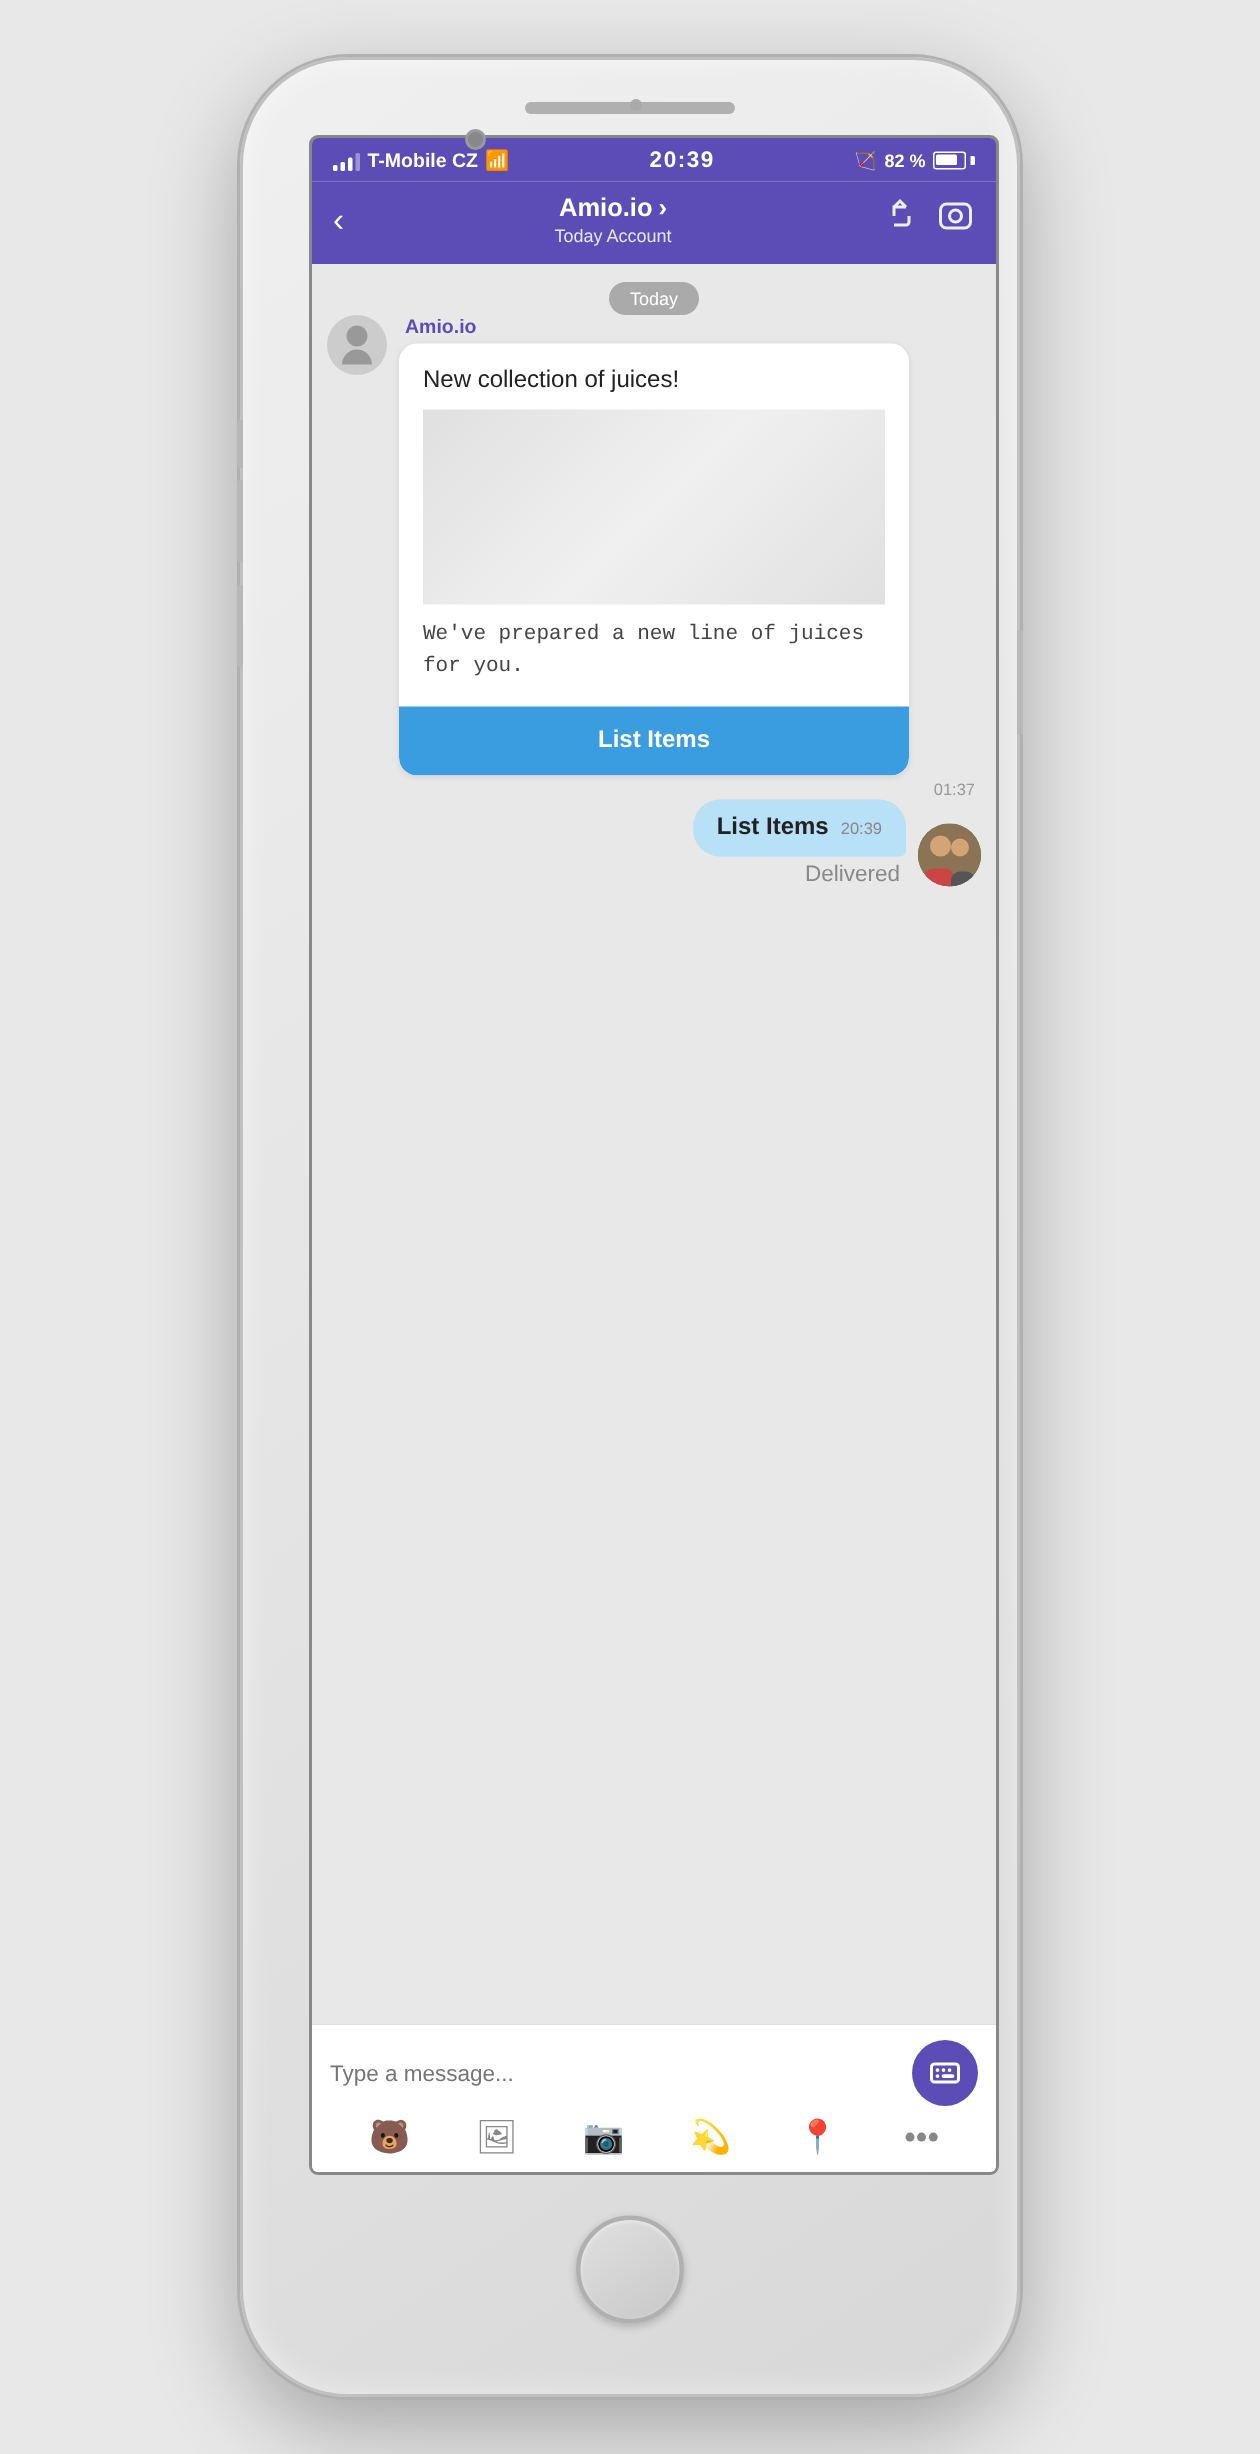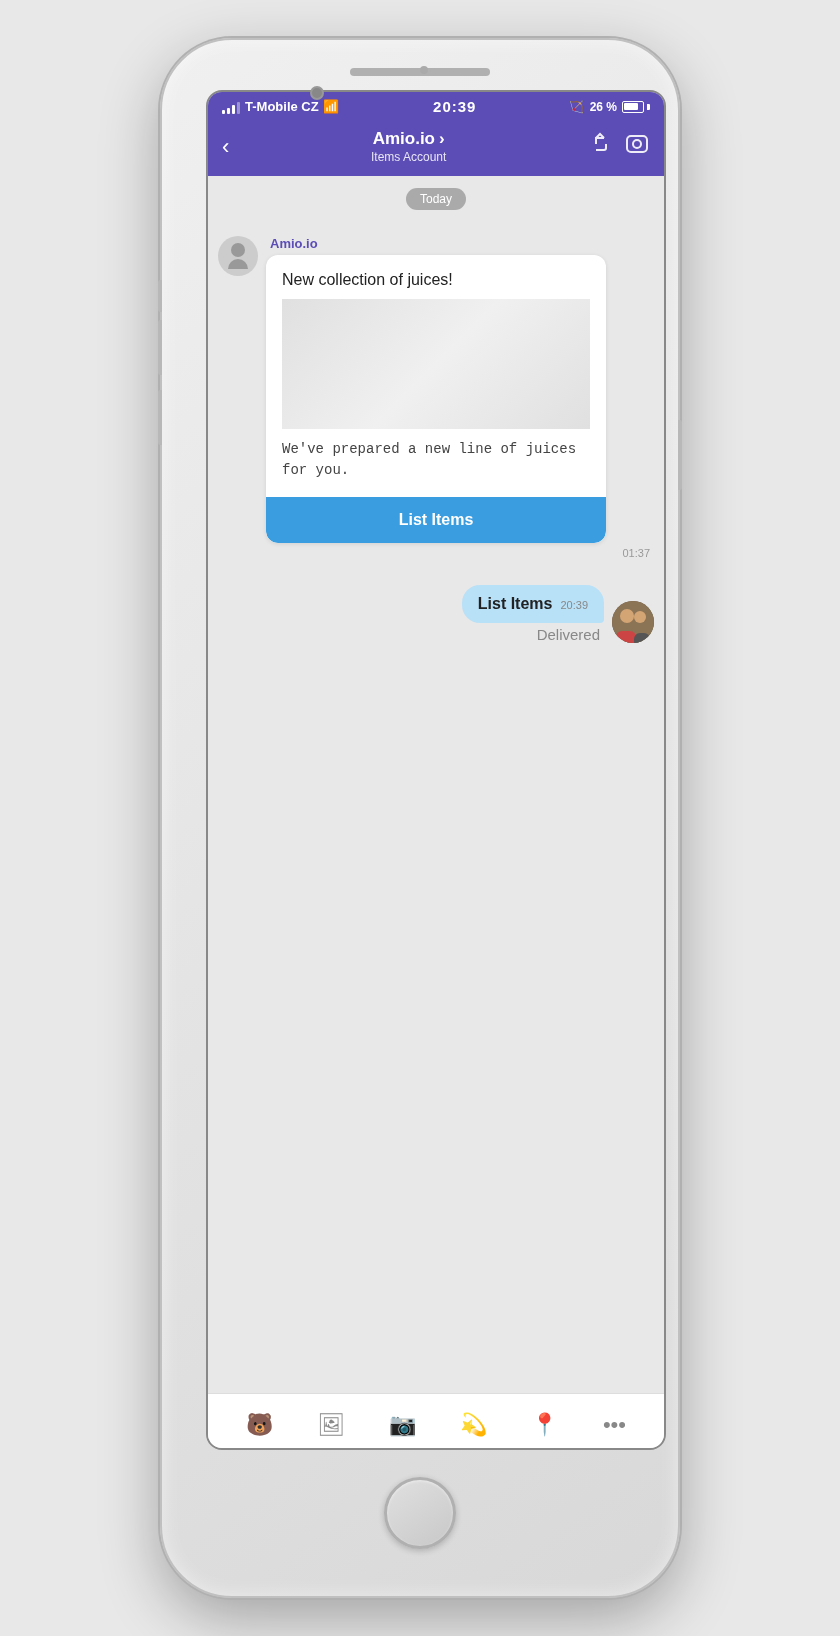--- a/index.html
+++ b/index.html
@@ -55,21 +55,21 @@
       left: 50%;
       transform: translateX(0px);
     }
 
     
     .phone-screen {
       width: 460px;
       height: 1360px;
       background: #e8e8e8;
       border: 2px solid #888;
-      border-radius: 16px;
+      border-radius: 6px;
       overflow: hidden;
       margin-top: 14px;
       display: flex;
       flex-direction: column;
       margin-left: 32px;
     }
 
     
     .status-bar {
       background: #5b4db5;
@@ -171,21 +171,21 @@
     }
 
     
     .chat-area {
       flex: 1;
       background: #e8e8e8;
       overflow-y: auto;
       padding: 12px 10px;
       display: flex;
       flex-direction: column;
-      gap: 26px;
+      gap: 0;
     }
 
     
     .date-badge {
       text-align: center;
     }
     .date-badge-inner {
       display: inline-block;
       background: #aaa;
       color: white;
@@ -500,38 +500,38 @@
           <div class="bar bar2"></div>
           <div class="bar bar3"></div>
           <div class="bar bar4"></div>
         </div>
         <span>T-Mobile CZ</span>
         <span>📶</span>
       </div>
       <div class="status-center">20:39</div>
       <div class="status-right">
         <span>🏹</span>
-        <span>26 %</span>
+        <span>82 %</span>
         <div class="battery">
           <div class="battery-body">
             <div class="battery-fill"></div>
           </div>
           <div class="battery-tip"></div>
         </div>
       </div>
     </div>
 
     <div class="nav-bar">
       <div class="nav-back">‹</div>
       <div class="nav-title-area">
         <div class="nav-title">
           <span>Amio.io</span>
           <span>›</span>
         </div>
-        <div class="nav-subtitle">Items Account</div>
+        <div class="nav-subtitle">Today Account</div>
       </div>
       <div class="nav-actions">
         <div class="nav-icon">
           <svg width="24" height="24" viewBox="0 0 24 24" fill="none" stroke="white" stroke-width="2">
             <path d="M8 12V6h8M16 6l-4-4-4 4M8 18h8a2 2 0 002-2v-4"></path>
           </svg>
         </div>
         <div class="nav-icon">
           <svg width="26" height="26" viewBox="0 0 26 26" fill="none" stroke="white" stroke-width="2">
             <rect x="3" y="5" width="20" height="16" rx="4" ry="4"></rect>
@@ -585,20 +585,33 @@
               <div class="person1-body"></div>
               <div class="person2-body"></div>
             </div>
           </div>
         </div>
       </div>
 
     </div>
 
     <div class="input-area">
+      <div class="input-row">
+        <input class="message-input" type="text" placeholder="Type a message..." style="">
+        <div class="keyboard-btn">
+          <svg width="22" height="22" viewBox="0 0 22 22" fill="none" stroke="white" stroke-width="2">
+            <rect x="2" y="5" width="18" height="12" rx="2"></rect>
+            <line x1="6" y1="9" x2="6" y2="9" stroke-width="2.5" stroke-linecap="round"></line>
+            <line x1="10" y1="9" x2="10" y2="9" stroke-width="2.5" stroke-linecap="round"></line>
+            <line x1="14" y1="9" x2="14" y2="9" stroke-width="2.5" stroke-linecap="round"></line>
+            <line x1="6" y1="13" x2="6" y2="13" stroke-width="2.5" stroke-linecap="round"></line>
+            <line x1="10" y1="13" x2="16" y2="13" stroke-width="2.5" stroke-linecap="round"></line>
+          </svg>
+        </div>
+      </div>
       <div class="emoji-toolbar">
         <span class="emoji-icon">🐻</span>
         <span class="emoji-icon">🖼</span>
         <span class="emoji-icon">📷</span>
         <span class="emoji-icon">💫</span>
         <span class="emoji-icon">📍</span>
         <span class="emoji-icon">•••</span>
       </div>
     </div>
 

